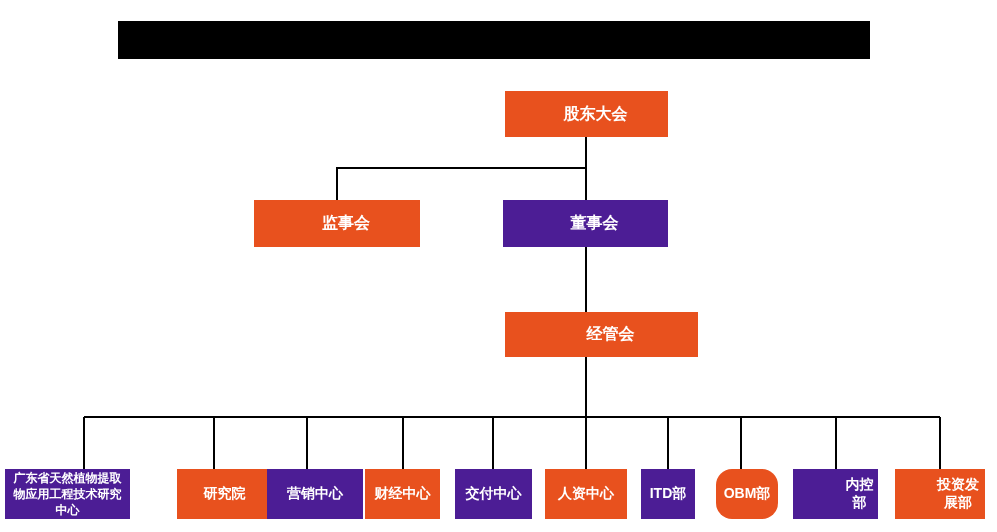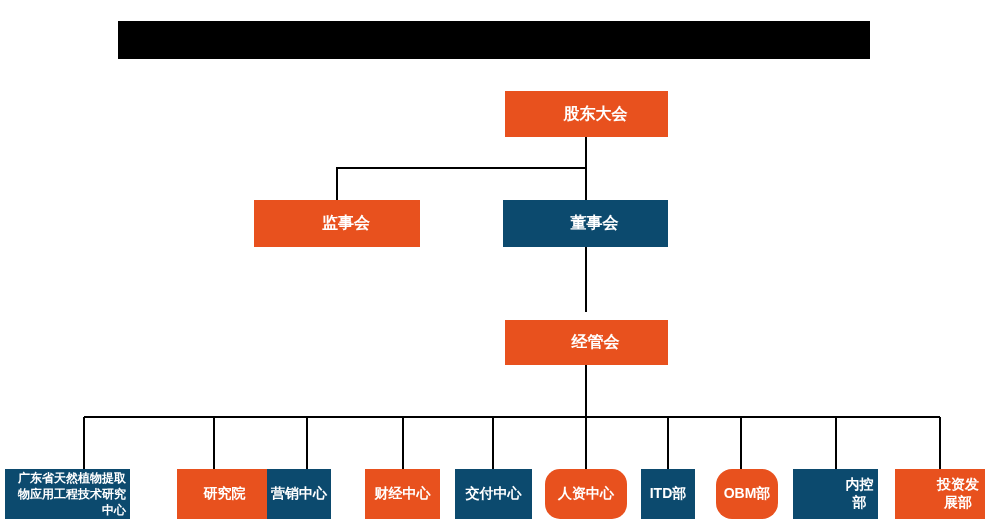--- a/index.html
+++ b/index.html
@@ -35,38 +35,38 @@
     position: absolute;
     display: flex;
     align-items: center;
     justify-content: center;
     text-align: center;
     color: #ffffff;
     font-weight: bold;
     box-sizing: border-box;
   }
   .node.dark  { background: #e8511e; }
-  .node.light { background: #0c4a6e; }
+  .node.light { background: #4c1d95; }
   .lvl-top    { font-size: 16px; padding-left: 18px; }
   .lvl-dept   { font-size: 14px; }
   
   .n-shareholders { left: 505px; top: 91px;  width: 163px; height: 46px; }
   
   .n-supervisors  { left: 254px; top: 200px; width: 166px; height: 47px; }
   .n-directors    { left: 503px; top: 200px; width: 165px; height: 47px; }
   
-  .n-management   { left: 505px; top: 320px; width: 163px; height: 45px; }
+  .n-management   { left: 505px; top: 312px; width: 193px; height: 45px; }
   
   .dept { top: 469px; height: 50px; }
-  .d0 { left: 5px;   width: 125px; font-size: 12px; line-height: 1.35; padding: 10px 4px; text-align: right; }
+  .d0 { left: 5px;   width: 125px; font-size: 12px; line-height: 1.35; padding: 10px 4px; }
   .d1 { left: 177px; width: 95px; }
-  .d2 { left: 267px; width: 64px; }
+  .d2 { left: 267px; width: 96px; }
   .d3 { left: 365px; width: 75px; }
   .d4 { left: 455px; width: 77px; font-family: Liberation Mono, monospace; }
-  .d5 { left: 545px; width: 82px; border-radius: 15px; }
+  .d5 { left: 545px; width: 82px; }
   .d6 { left: 641px; width: 54px; }
   .d7 { left: 716px; width: 62px; border-radius: 16px; }
   .d8 { left: 793px; width: 85px; padding-left: 48px; }
   .d9 { left: 895px; width: 90px; padding-left: 36px; }
 </style>
 </head>
 <body>
 
 <div class="canvas">
 

